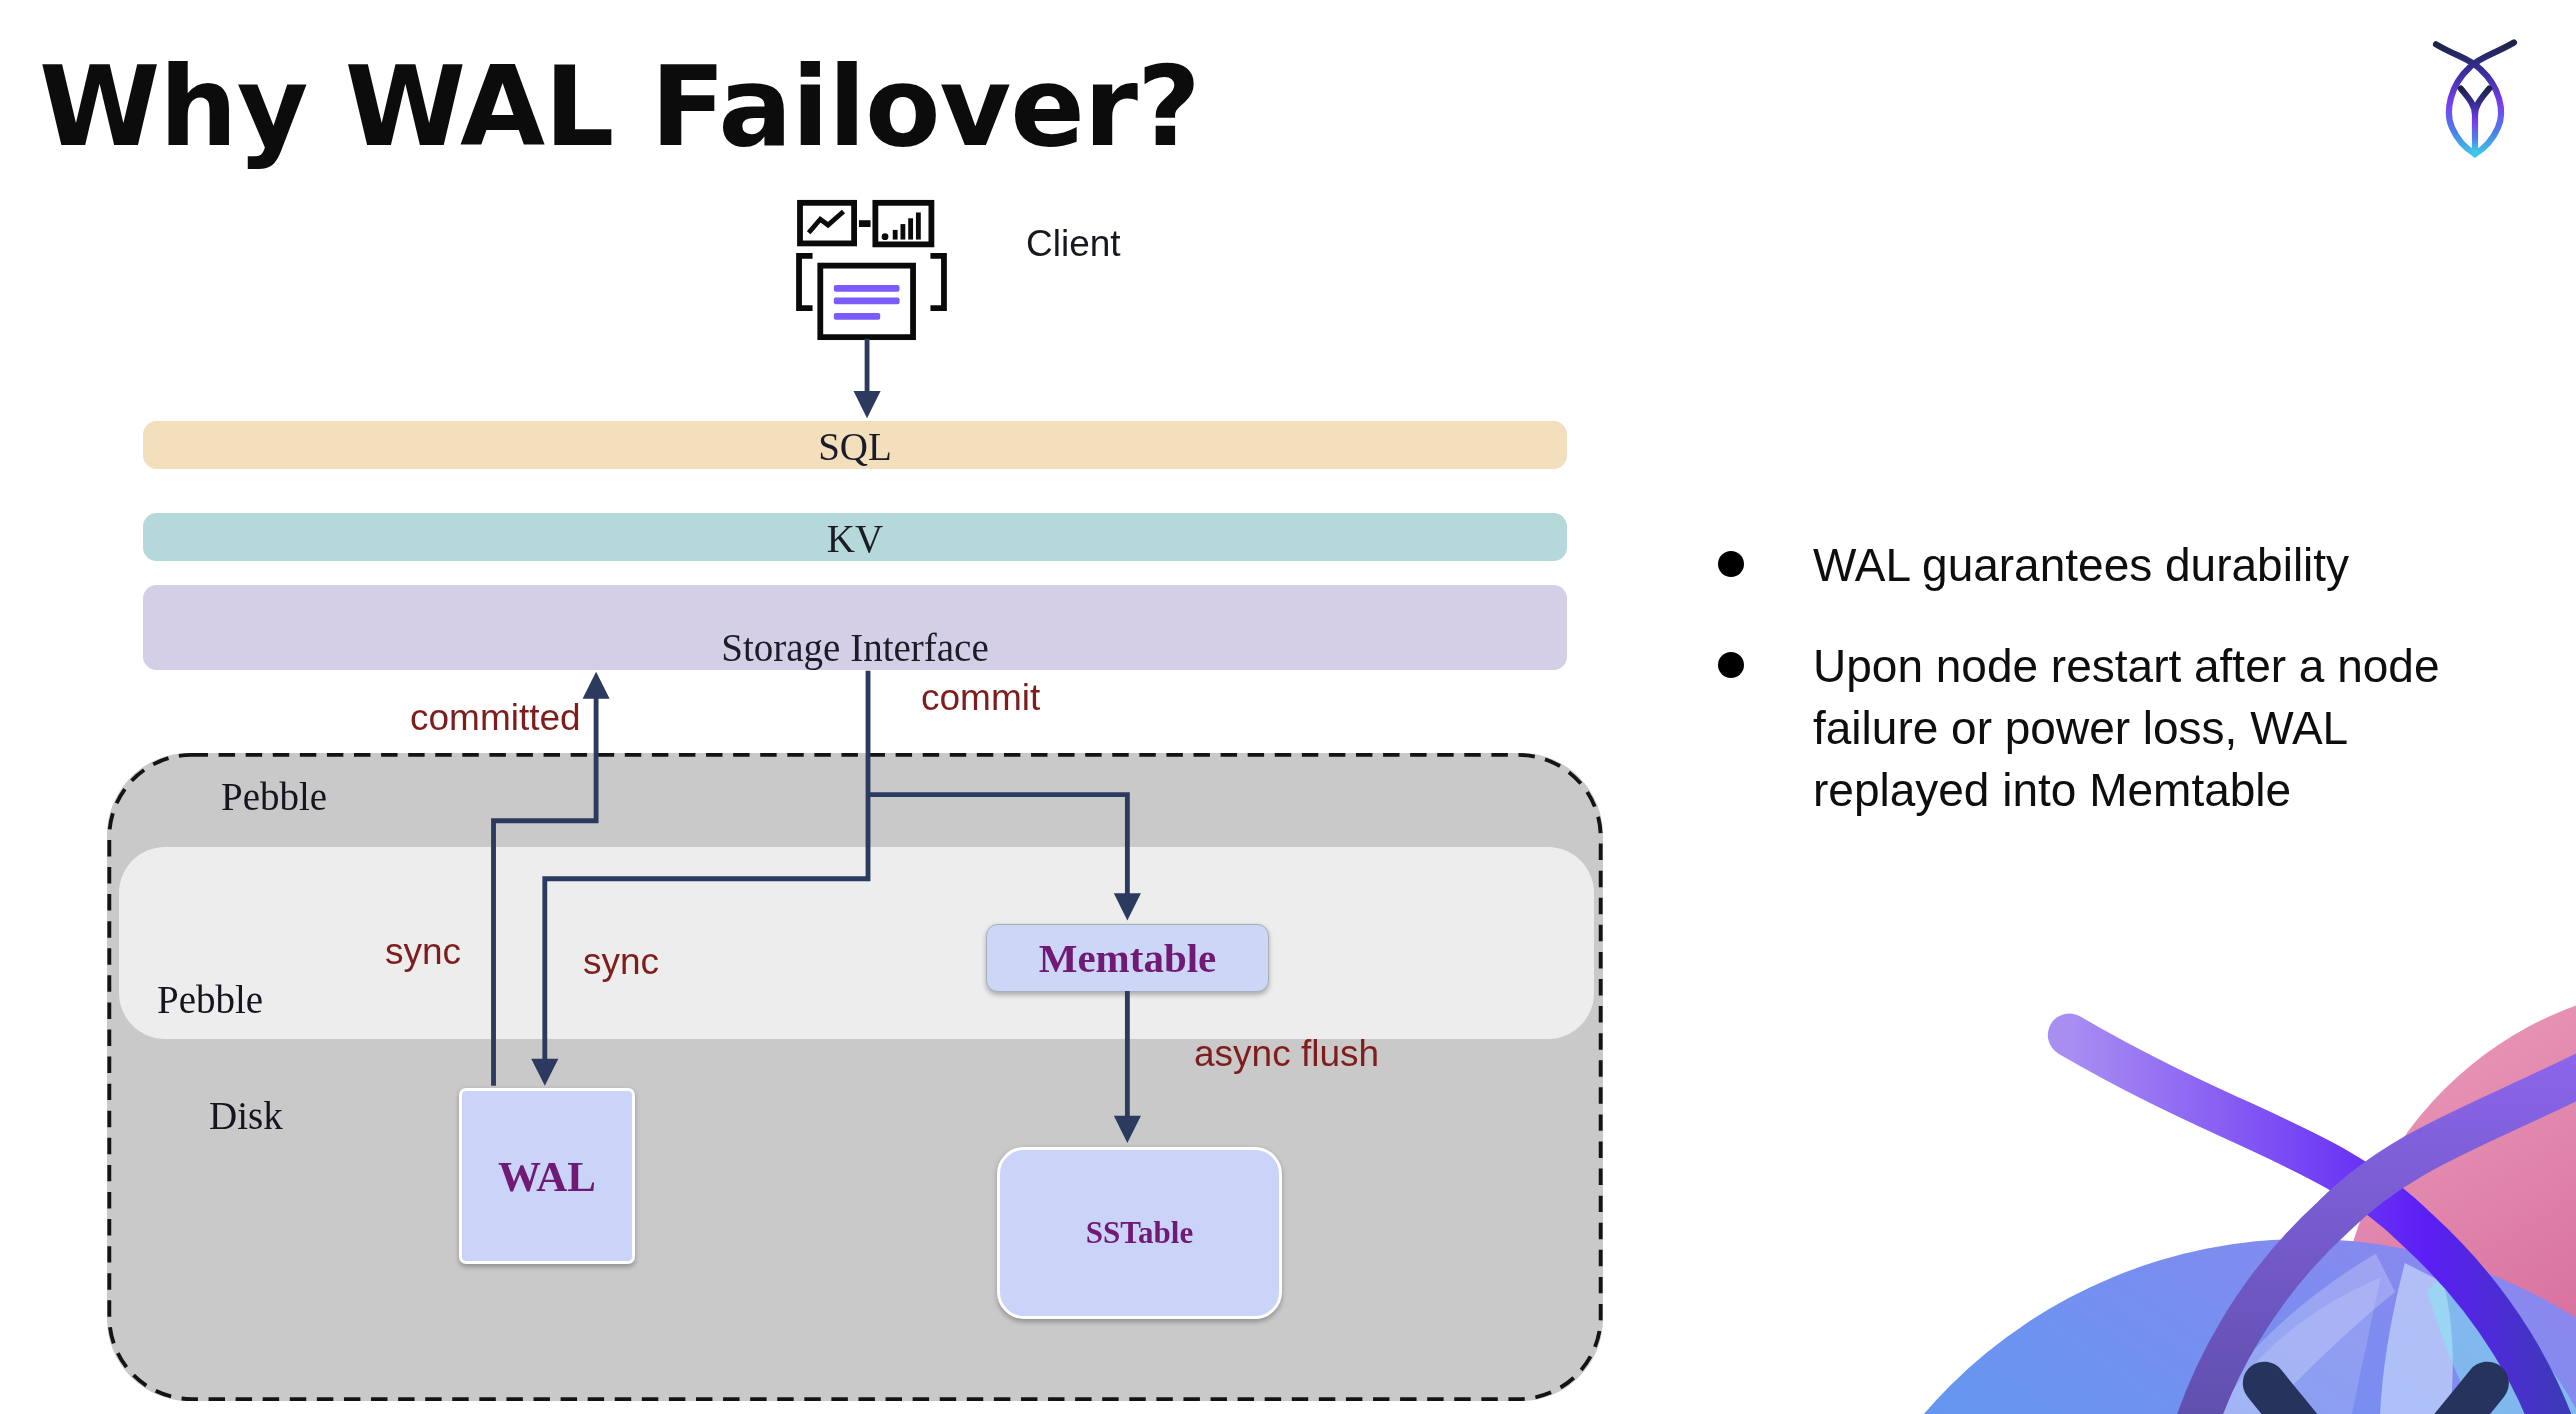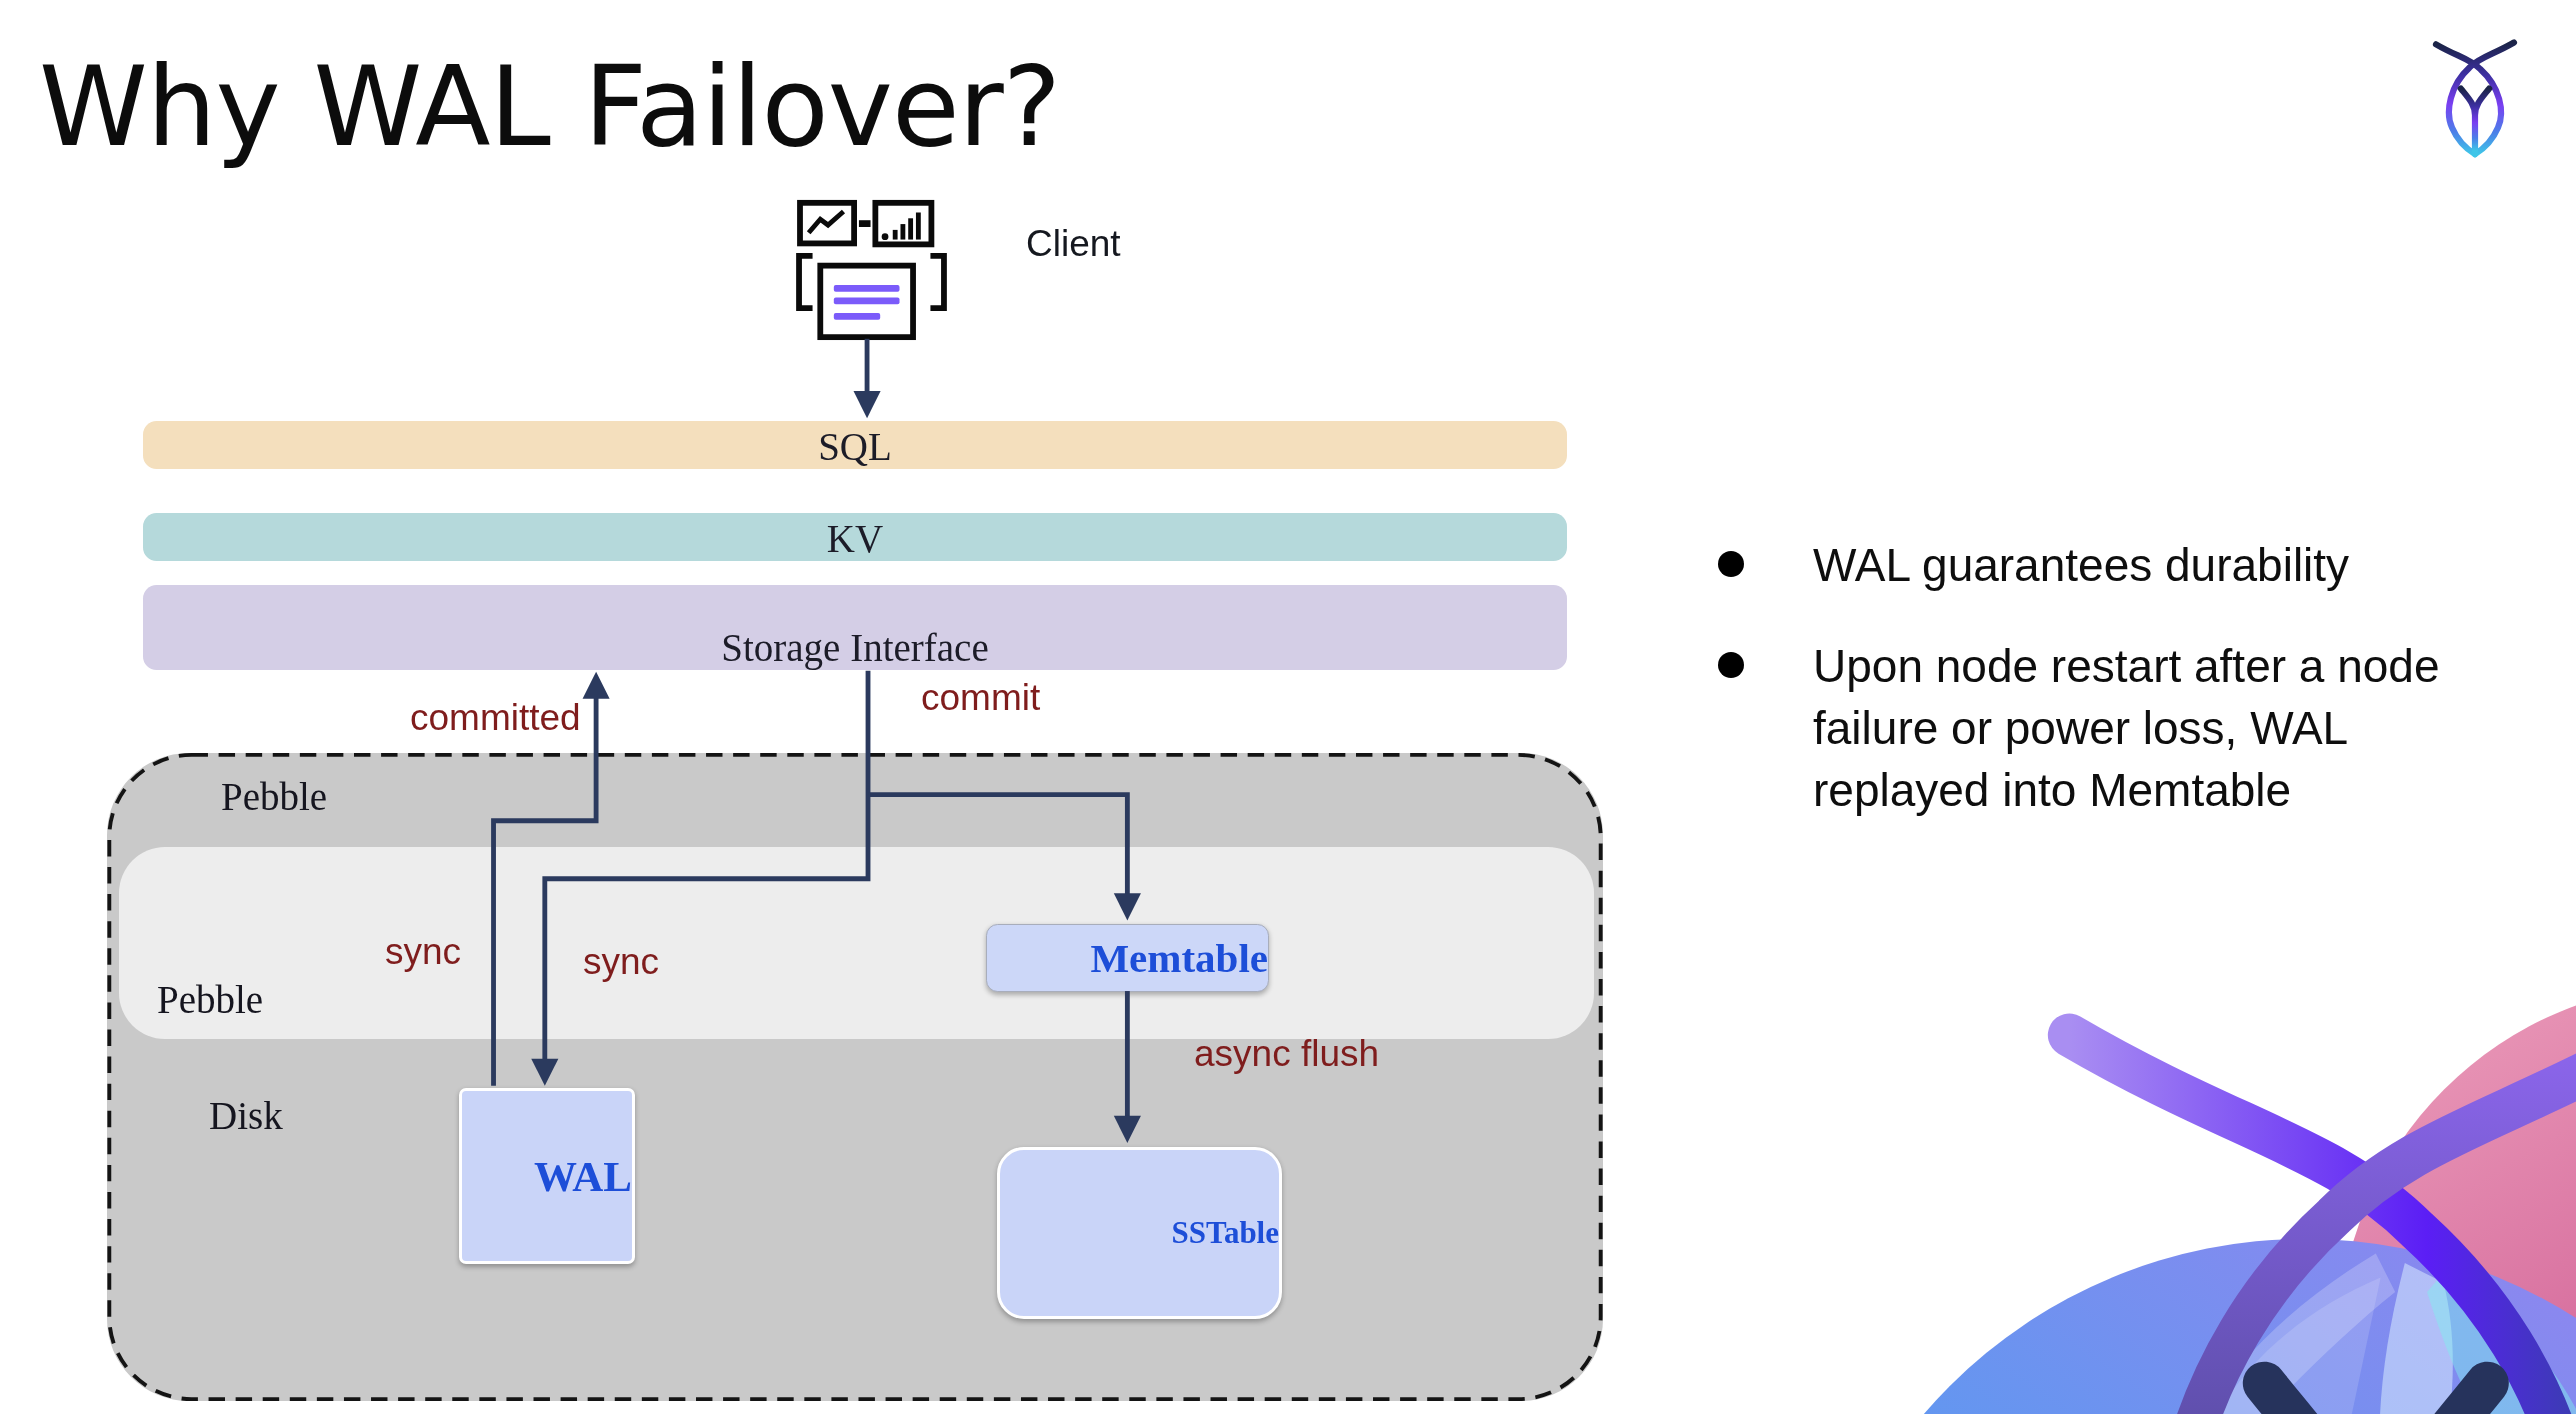--- a/index.html
+++ b/index.html
@@ -3,21 +3,21 @@
 <meta charset="utf-8">
 <style>
   html,body{margin:0;padding:0;background:#ffffff;}
   .slide{
     position:relative;width:2576px;height:1415px;background:#ffffff;
     overflow:hidden;font-family:"Liberation Sans",sans-serif;color:#111;
   }
   .abs{position:absolute;}
   
   .title{
-    left:39px;top:43px;font-size:110px;font-weight:400;letter-spacing:-1px;
+    left:39px;top:43px;font-size:110px;font-weight:700;letter-spacing:-1px;
     color:#0c0c0c;font-family:"DejaVu Sans","Liberation Sans",sans-serif;
   }
   
   .bar{
     left:143px;width:1424px;border-radius:13.5px;
     display:flex;align-items:flex-end;justify-content:center;
     font-family:"Liberation Serif",serif;font-size:39px;color:#1c1c28;
   }
   .bar-sql{top:421px;height:48px;background:#f4dfbd;}
   .bar-kv{top:513px;height:48px;background:#b5d9db;}
@@ -32,22 +32,22 @@
     background:#ededed;
   }
   .region-label{
     font-family:"Liberation Serif",serif;font-size:39px;color:#15151f;line-height:1.1;
   }
   .lbl-pebble{left:221px;top:776px;}
   .lbl-memory{left:157px;top:979px;}
   .lbl-disk{left:209px;top:1095px;}
   
   .node{
-    background:#c9d4f8;display:flex;align-items:center;justify-content:flex-end;
-    font-family:"Liberation Serif",serif;font-weight:700;color:#1d4ed8;
+    background:#c9d4f8;display:flex;align-items:center;justify-content:center;
+    font-family:"Liberation Serif",serif;font-weight:700;color:#701a75;
     box-shadow:0 2.9px 5.8px rgba(0,0,0,.28);
   }
   .node-wal{left:459px;top:1088px;width:170px;height:170px;border-radius:7px;border:3.9px solid #ffffff;font-size:43px;}
   .node-memtable{left:986px;top:924px;width:281px;height:66px;border-radius:11.6px;border:1.9px solid #a8adbb;background:#ccd7f8;font-size:41px;}
   .node-sstable{left:997px;top:1147px;width:279px;height:166px;border-radius:27px;border:3.9px solid #ffffff;font-size:31px;}
   
   .edge-label{font-size:37px;color:#7f1d1d;}
   .lbl-committed{left:410px;top:697px;}
   .lbl-commit{left:921px;top:677px;}
   .lbl-sync-a{left:385px;top:931px;}

